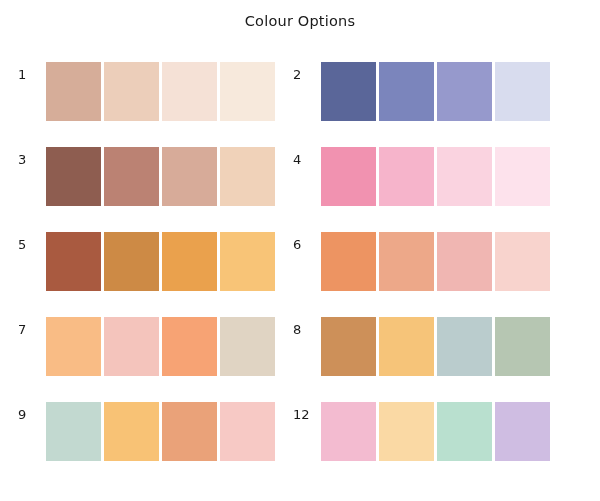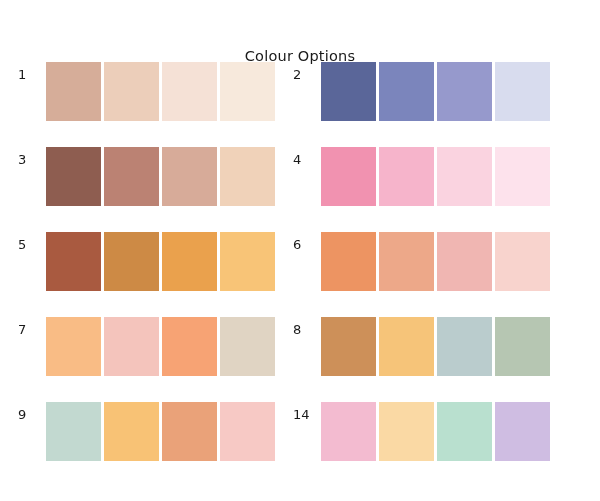--- a/index.html
+++ b/index.html
@@ -13,22 +13,22 @@
     font-family: "DejaVu Sans", "Liberation Sans", sans-serif;
     overflow: hidden;
     position: relative;
   }
   .page-title {
     text-align: center;
     font-size: 14.5px;
     color: #1a1a1a;
     font-weight: 400;
     letter-spacing: 0.2px;
-    margin: 18px;
-    padding-top: 28px;
+    margin: 0;
+    padding-top: 11px;
     height: 20px;
     line-height: 20px;
   }
   .palette-grid {
     position: absolute;
     top: 62px;
     left: 0;
     width: 600px;
     display: grid;
     grid-template-columns: 275px 275px;
@@ -145,21 +145,21 @@
     <div class="palette-row">
       <div class="palette-number" style="color: rgb(26, 26, 26);">9</div>
       <div class="swatch-strip">
         <div class="swatch" style="background-color: rgb(194, 217, 208);"></div>
         <div class="swatch" style="background-color: rgb(248, 194, 117);"></div>
         <div class="swatch" style="background-color: rgb(234, 162, 121);"></div>
         <div class="swatch" style="background-color: rgb(247, 201, 197);"></div>
       </div>
     </div>
     <div class="palette-row">
-      <div class="palette-number" style="color: rgb(26, 26, 26);">14</div>
+      <div class="palette-number" style="color: rgb(26, 26, 26);">12</div>
       <div class="swatch-strip">
         <div class="swatch" style="background-color: rgb(243, 187, 208);"></div>
         <div class="swatch" style="background-color: rgb(250, 217, 164);"></div>
         <div class="swatch" style="background-color: rgb(185, 224, 207);"></div>
         <div class="swatch" style="background-color: rgb(207, 189, 226);"></div>
       </div>
     </div>
   </div>
 
 </body></html>

